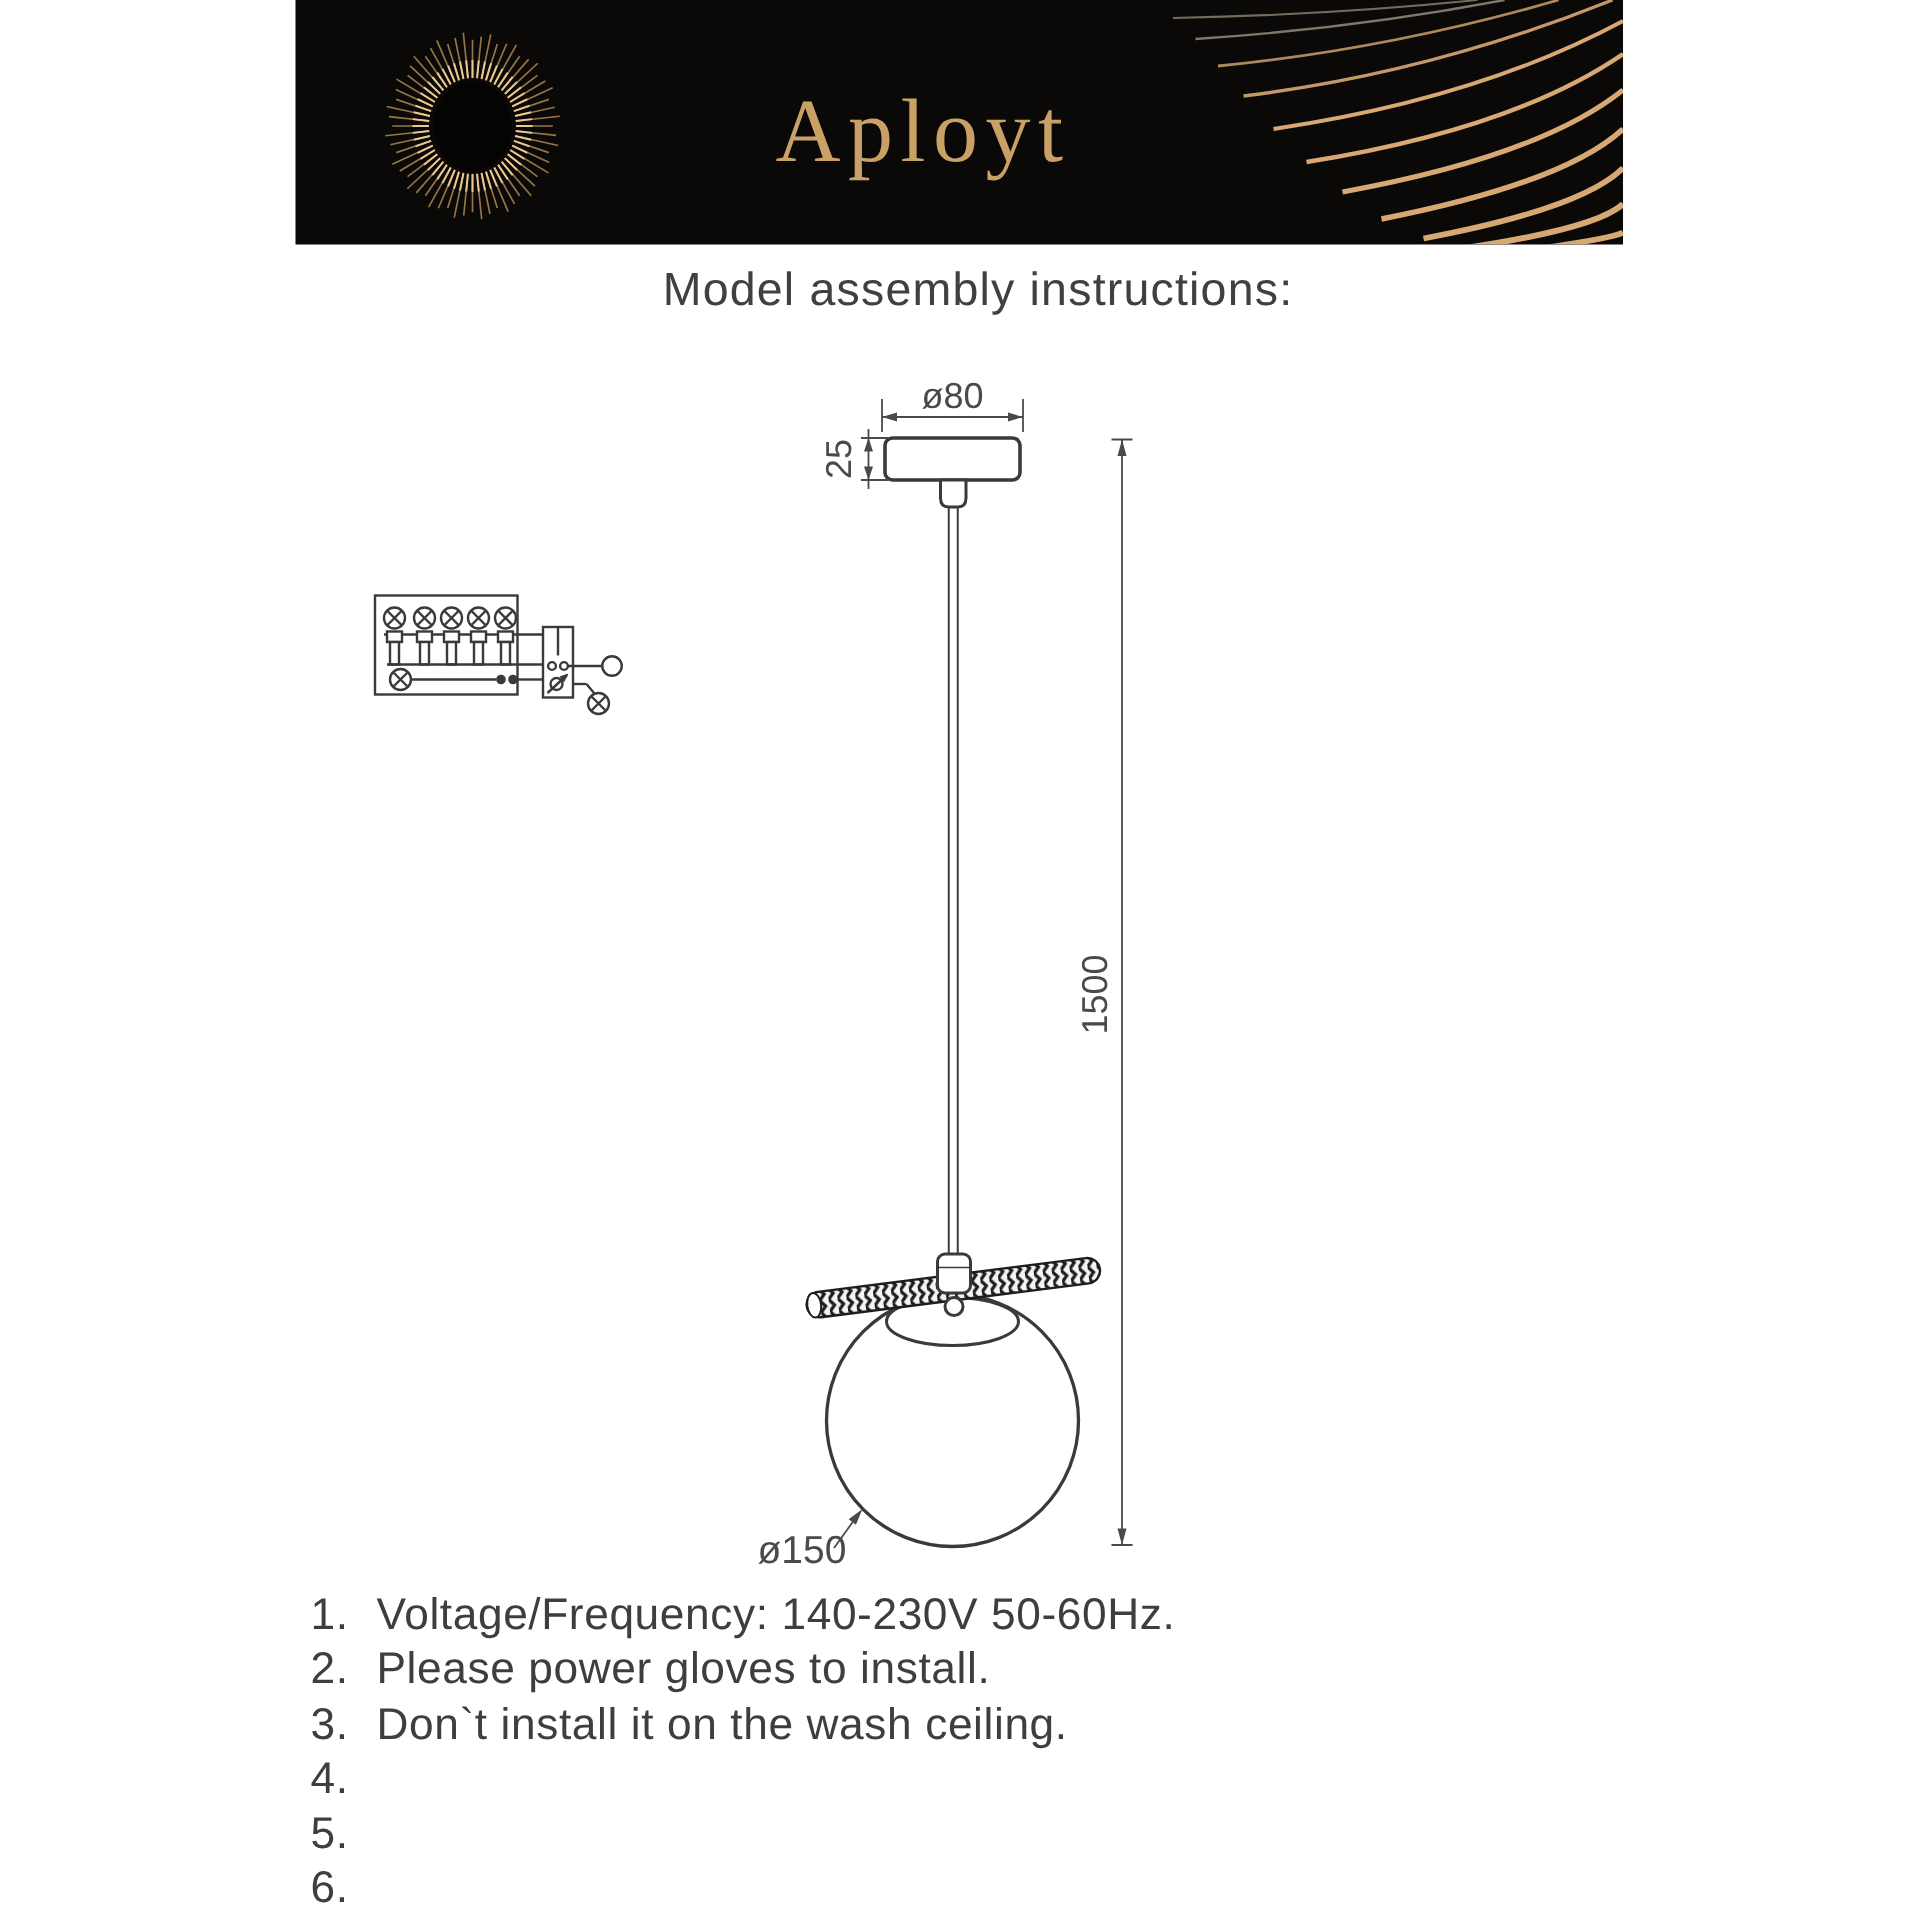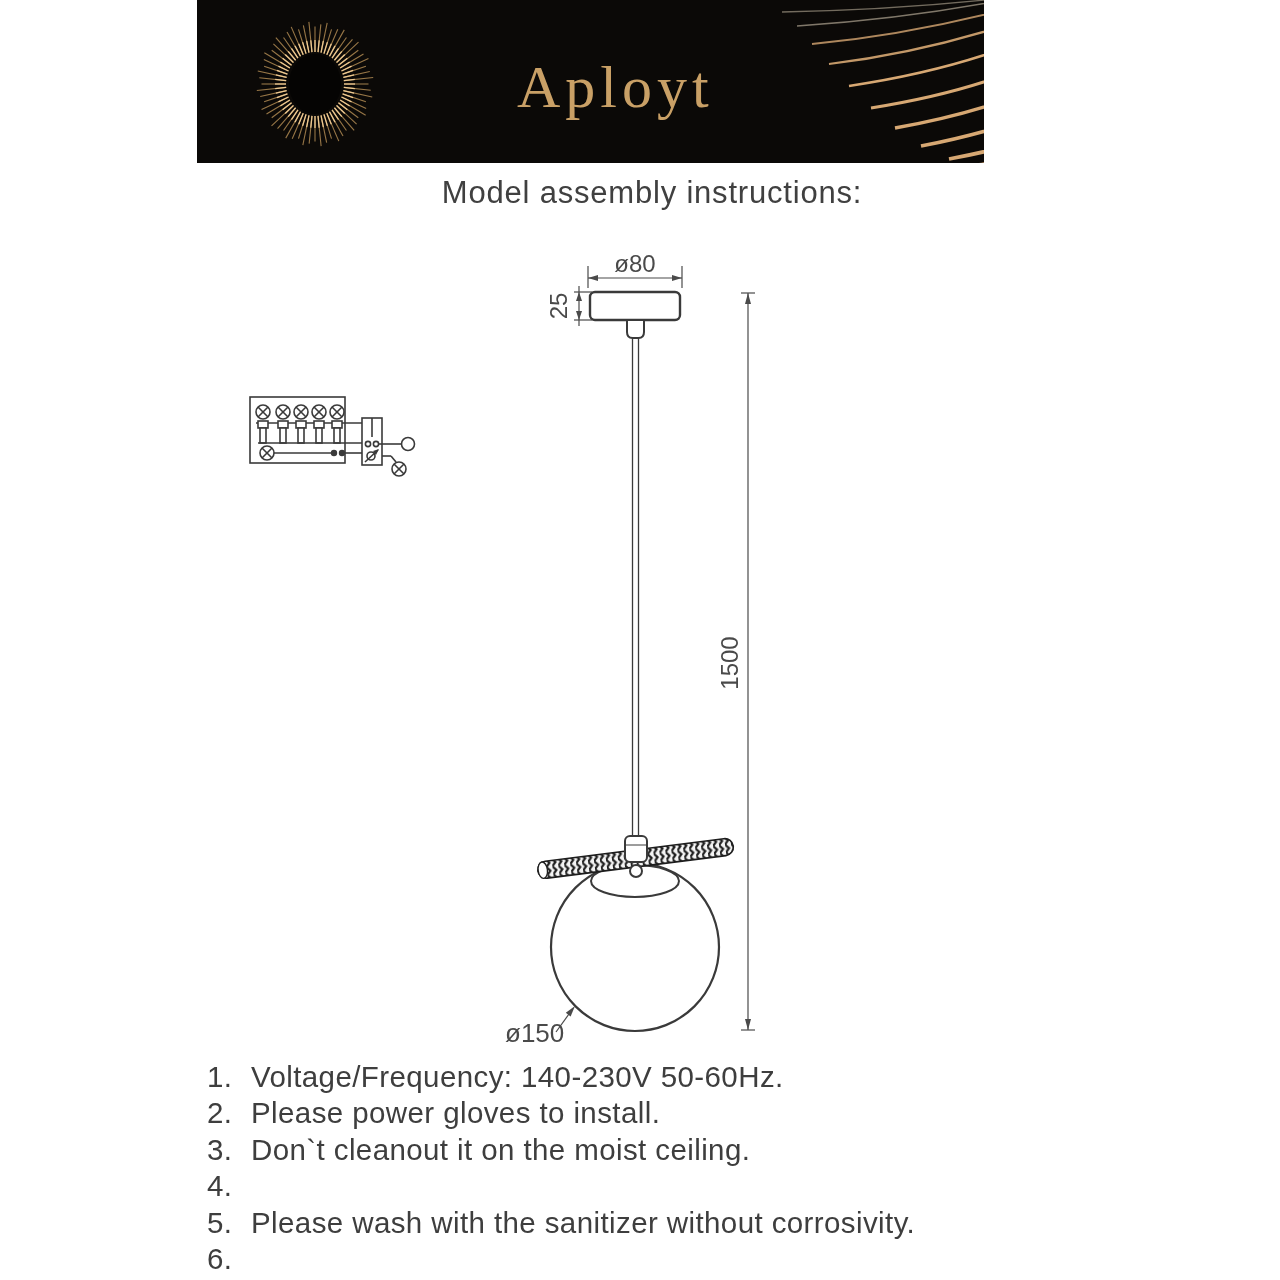--- a/index.html
+++ b/index.html
@@ -1,21 +1,21 @@
 <!DOCTYPE html>
 <html><head>
 <meta charset="utf-8">
 <style>
   html,body{margin:0;padding:0;}
   body{
     width:1280px;height:1280px;background:#ffffff;position:relative;
     font-family:"Liberation Sans",sans-serif;overflow:hidden;
   }
   .header{
-    position:absolute;left:197px;top:0;width:787px;height:163px;
+    position:absolute;left:197px;top:0;width:885px;height:163px;
     background:#0b0907;overflow:hidden;text-align:right;
   }
   .header svg{display:block;width:885px;height:163px;}
   .brand-text{
     font-family:"Liberation Serif",serif;
     letter-spacing:5px;
   }
   .title-block{
     position:absolute;left:652px;top:174px;transform:translateX(-50%);
     text-align:center;color:#404040;font-size:31px;line-height:37px;
@@ -308,27 +308,26 @@
     <div class="ins-row">
       <span class="ins-num">1.</span>
       <span class="ins-text">Voltage/Frequency: 140-230V 50-60Hz.</span>
     </div>
     <div class="ins-row">
       <span class="ins-num">2.</span>
       <span class="ins-text">Please power gloves to install.</span>
     </div>
     <div class="ins-row">
       <span class="ins-num">3.</span>
-      <span class="ins-text">Don`t cleanout it on the moist ceiling.</span>
+      <span class="ins-text">Don`t install it on the wash ceiling.</span>
     </div>
     <div class="ins-row">
       <span class="ins-num">4.</span>
     </div>
     <div class="ins-row">
       <span class="ins-num">5.</span>
-      <span class="ins-text">Please wash with the sanitizer without corrosivity.</span>
     </div>
     <div class="ins-row">
       <span class="ins-num">6.</span>
     </div>
   </div>
 
 </div>
 
 </body></html>

